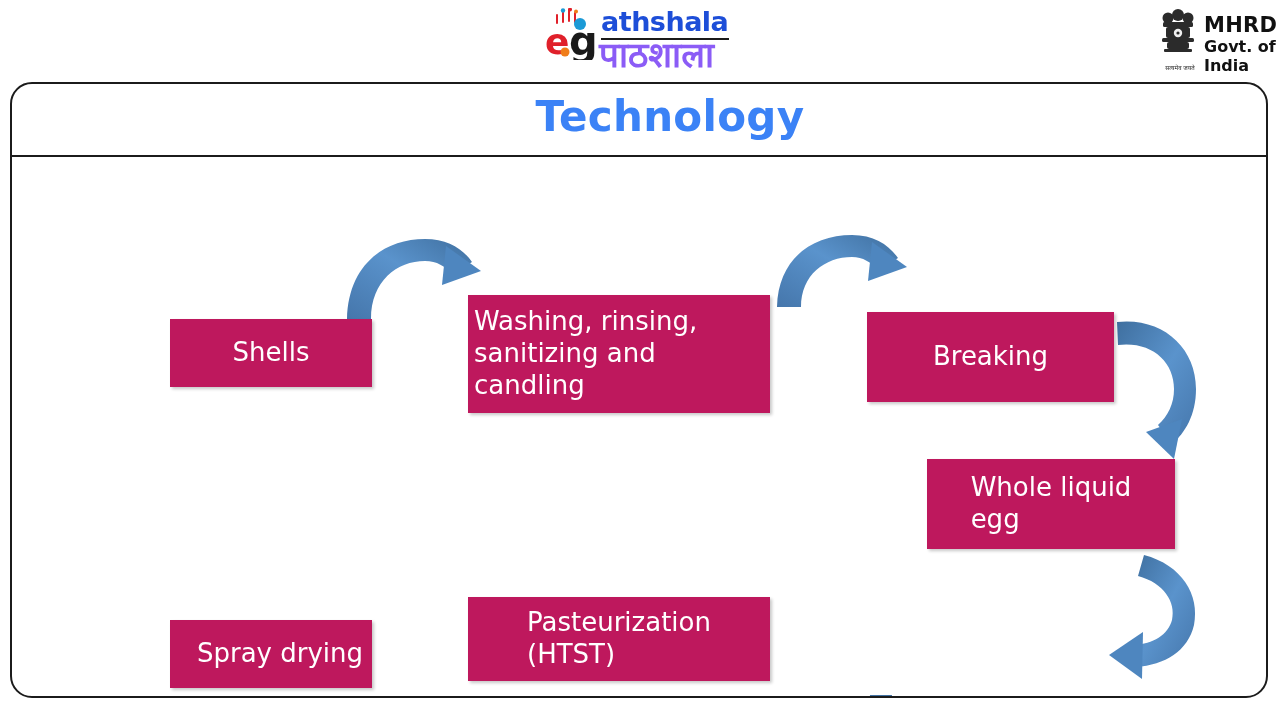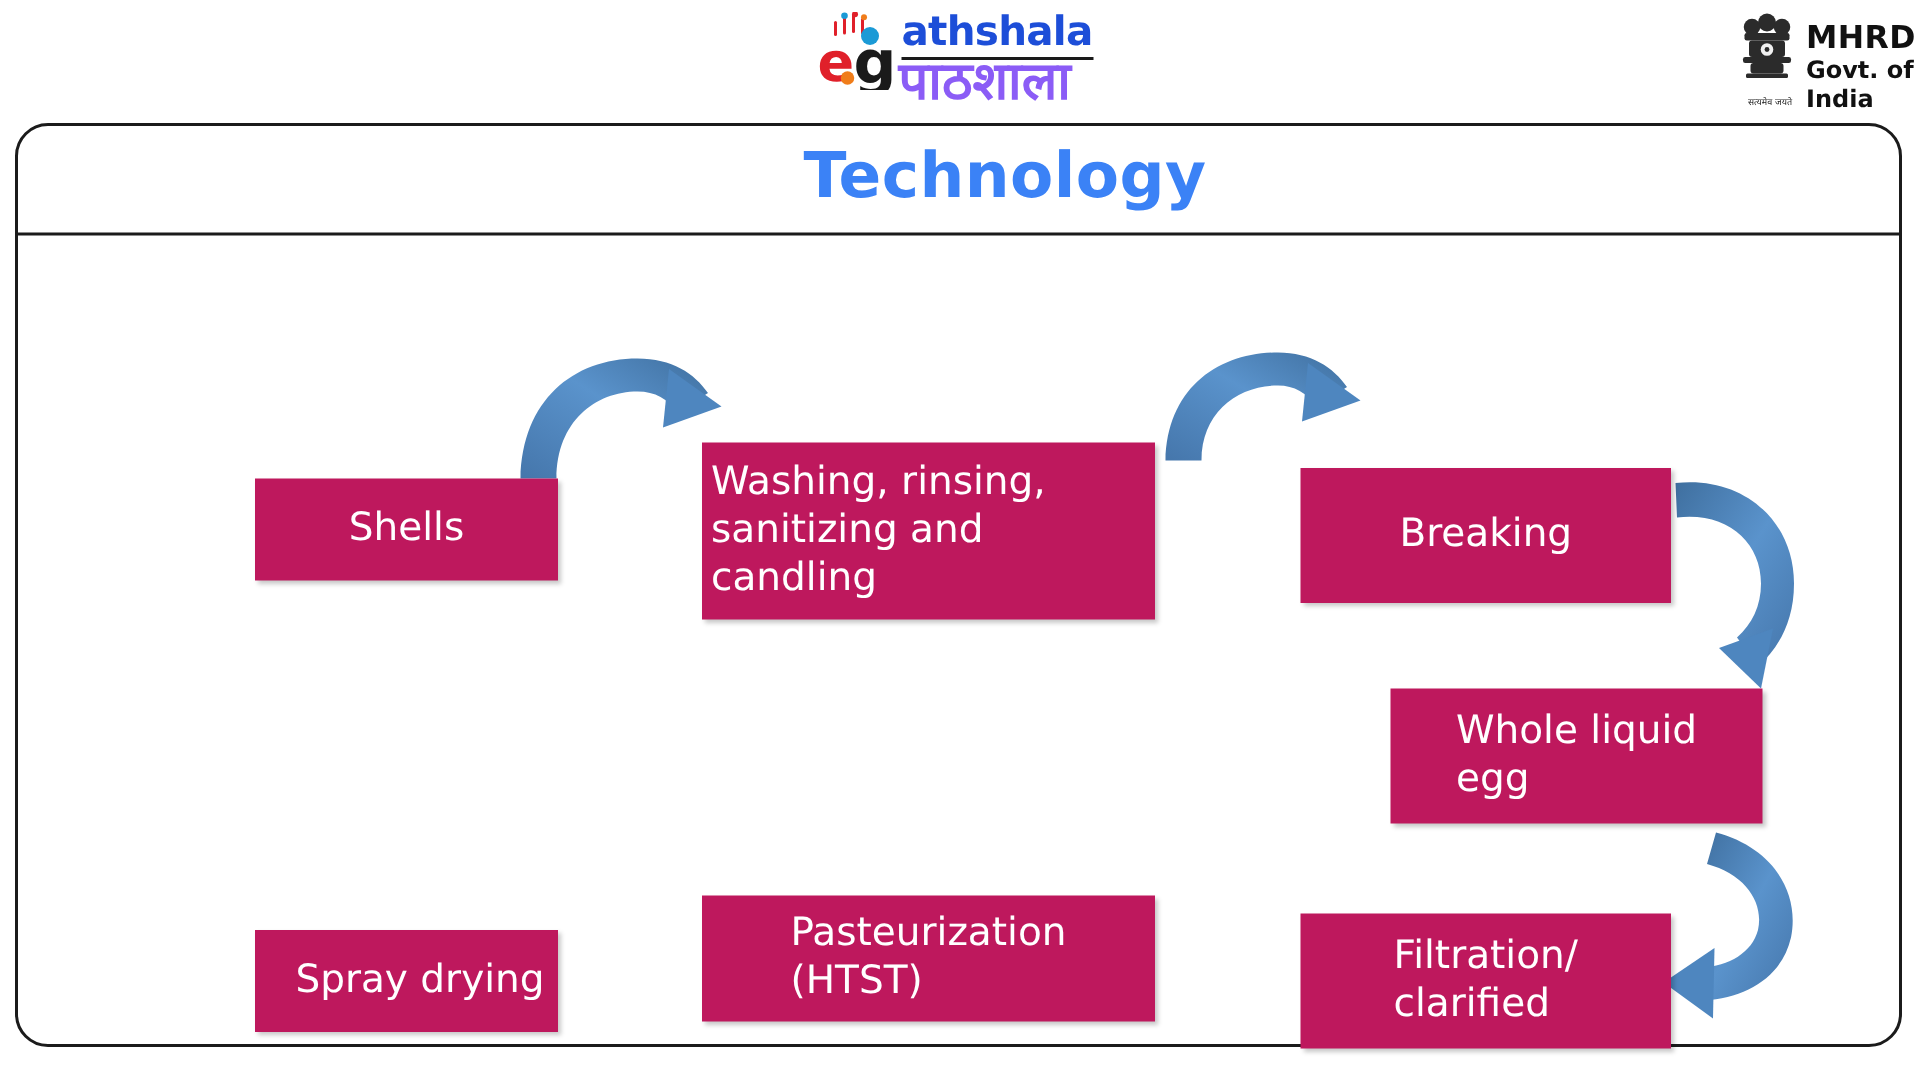--- a/index.html
+++ b/index.html
@@ -310,22 +310,20 @@
     <div class="node" id="node-shells">Shells</div>
 
     <div class="node" id="node-washing">Washing, rinsing,
 sanitizing  and candling</div>
 
     <div class="node" id="node-breaking">Breaking</div>
 
     <div class="node" id="node-whole-liquid">Whole liquid
 egg</div>
 
-    <div class="node" id="node-filtration">Filtration/
-clarified</div>
 
     <div class="node" id="node-pasteurization">Pasteurization
 (HTST)</div>
 
     <div class="node" id="node-spray-drying">Spray drying</div>
 
   </div>
 </div>
 
 </body></html>

